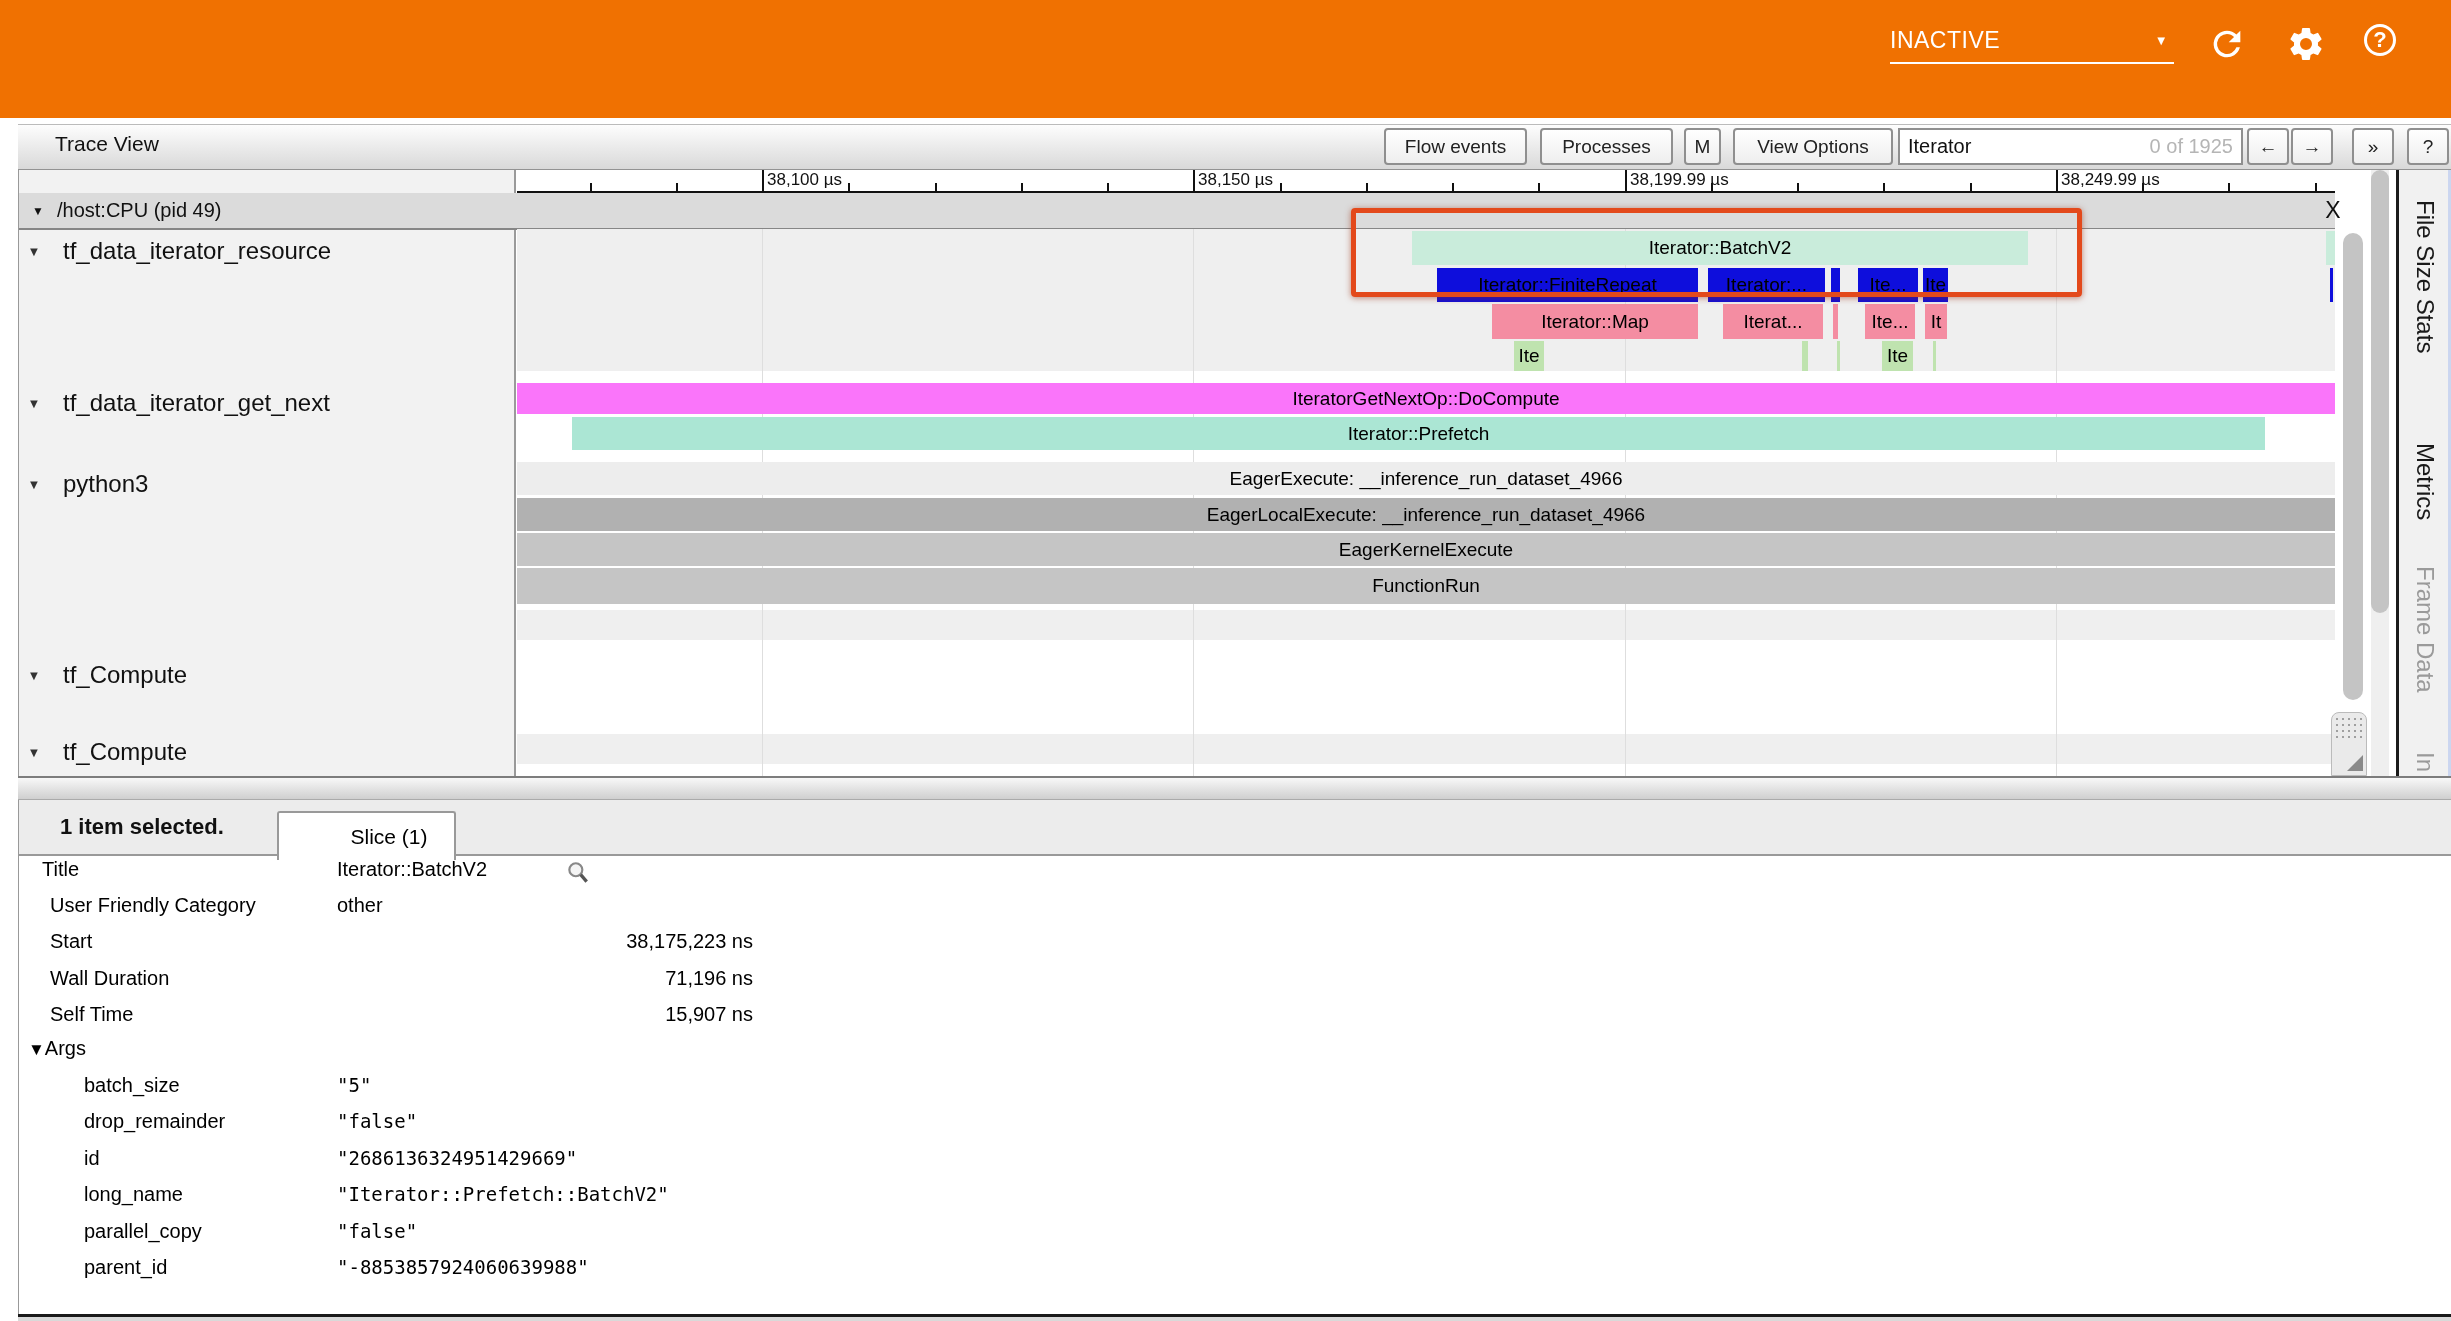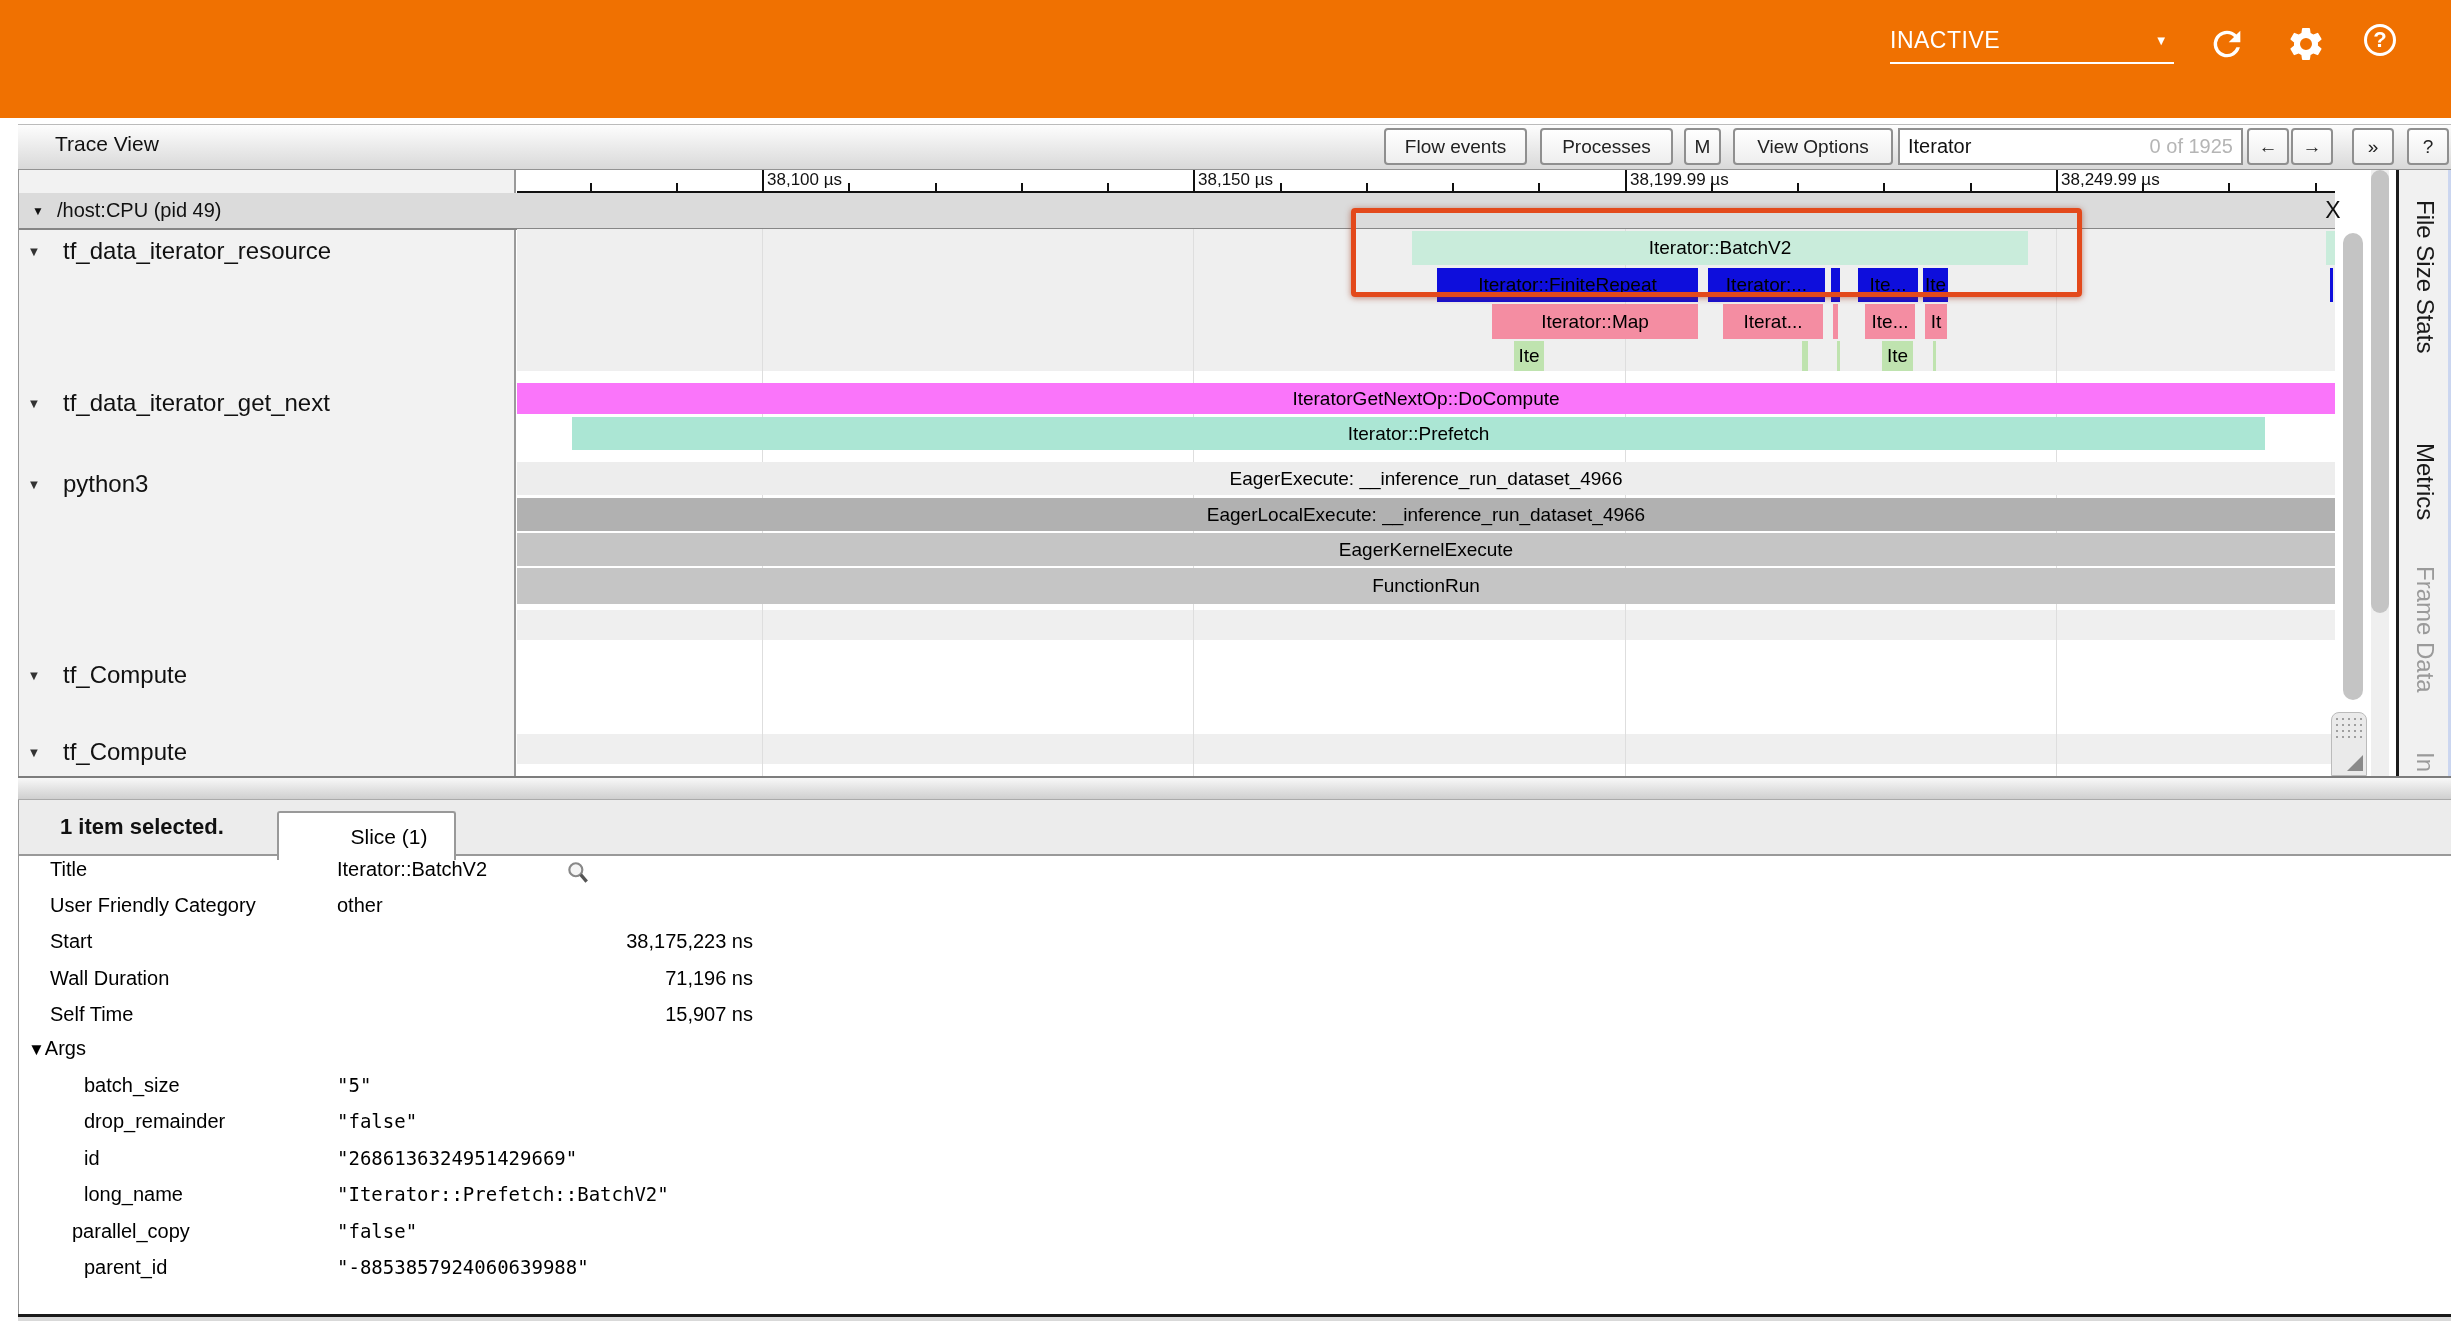--- a/index.html
+++ b/index.html
@@ -231,21 +231,21 @@
 
 <div class="abs splitter"></div>
 
 <div class="abs dethdr"></div>
 <span class="abs selcount">1 item selected.</span>
 <div class="abs slicetab">
   <span>Slice (1)</span>
 </div>
 <div id="detail-rows">
     <div class="abs drow" style="top: 858px;">
-      <div class="dlabel" style="left: 50px;">Title</div>
+      <div class="dlabel" style="left: 42px;">Title</div>
       <div class="dvalue">Iterator::BatchV2</div>
       <div class="abs" style="left: 565px; top: 2px;">
         <svg width="26" height="26" viewBox="0 0 24 24">
           <circle cx="10" cy="9" r="6" fill="#f4f4f4" stroke="#888" stroke-width="2"></circle>
           <line x1="14.5" y1="13.5" x2="20" y2="20" stroke="#555" stroke-width="3"></line>
         </svg>
       </div>
     </div>
     <div class="abs drow" style="top: 894px;">
       <div class="dlabel" style="left: 50px;">User Friendly Category</div>
@@ -273,21 +273,21 @@
     </div>
     <div class="abs drow" style="top: 1147px;">
       <div class="dlabel" style="left: 84px;">id</div>
       <div class="dvalue mono">"2686136324951429669"</div>
     </div>
     <div class="abs drow" style="top: 1183px;">
       <div class="dlabel" style="left: 84px;">long_name</div>
       <div class="dvalue mono">"Iterator::Prefetch::BatchV2"</div>
     </div>
     <div class="abs drow" style="top: 1220px;">
-      <div class="dlabel" style="left: 72px;">parallel_copy</div>
+      <div class="dlabel" style="left: 84px;">parallel_copy</div>
       <div class="dvalue mono">"false"</div>
     </div>
     <div class="abs drow" style="top: 1256px;">
       <div class="dlabel" style="left: 84px;">parent_id</div>
       <div class="dvalue mono">"-8853857924060639988"</div>
     </div>
   </div>
 <div class="abs" style="left: 28px; top: 1037px;" id="args-row">
   <span class="argstri">▼</span><span style="font-size:20px">Args</span>
 </div>

